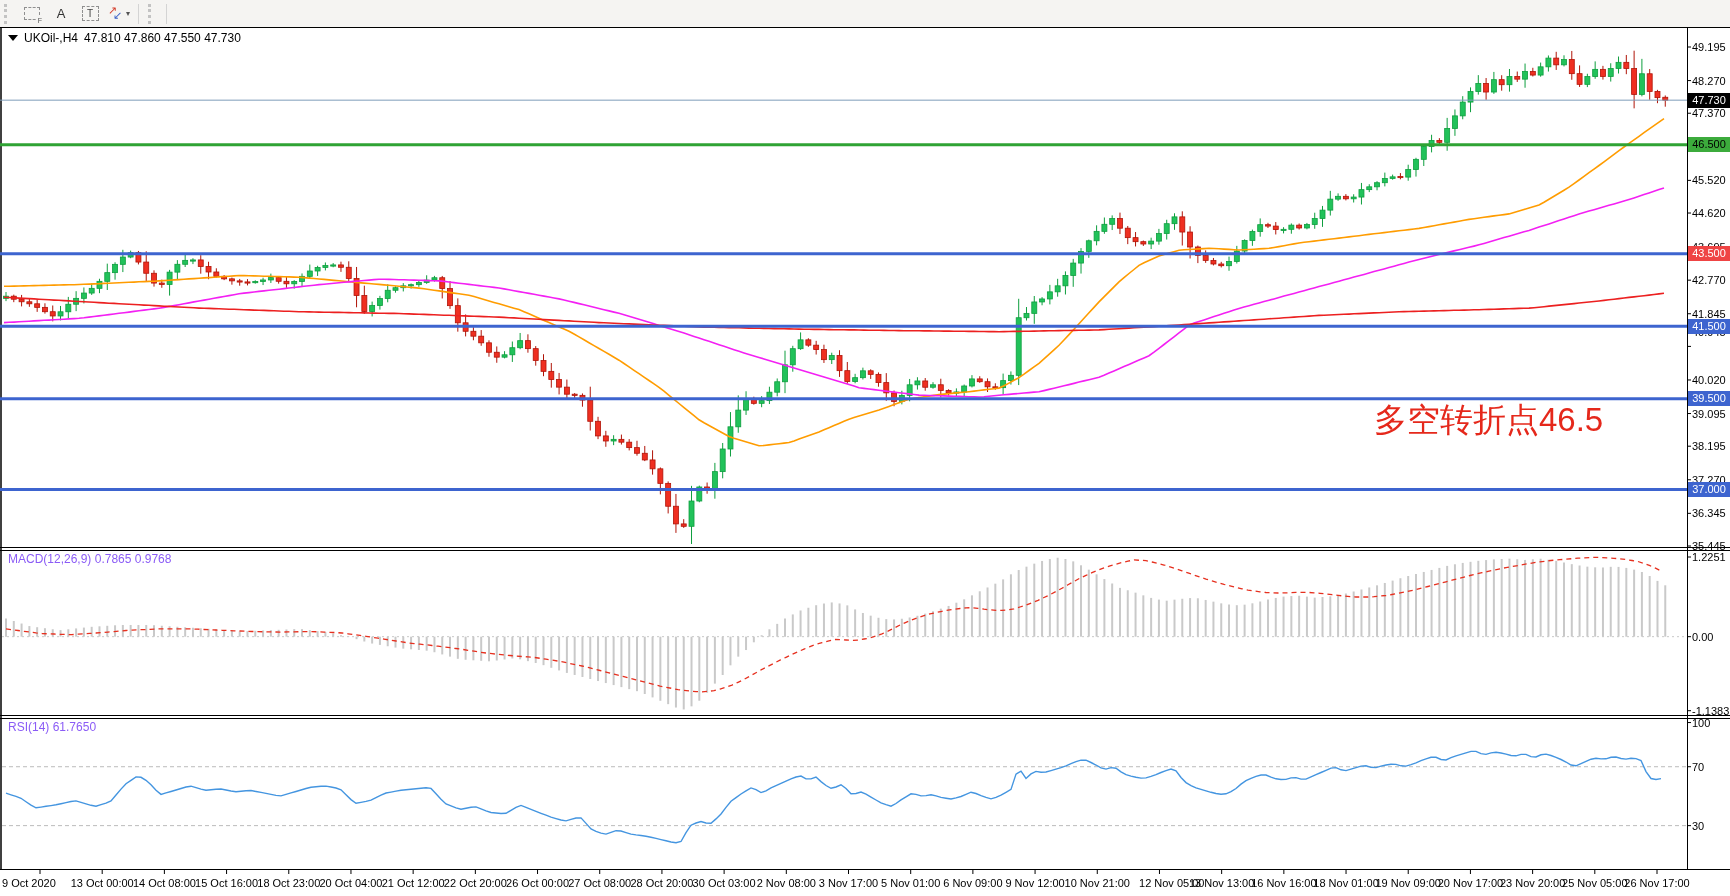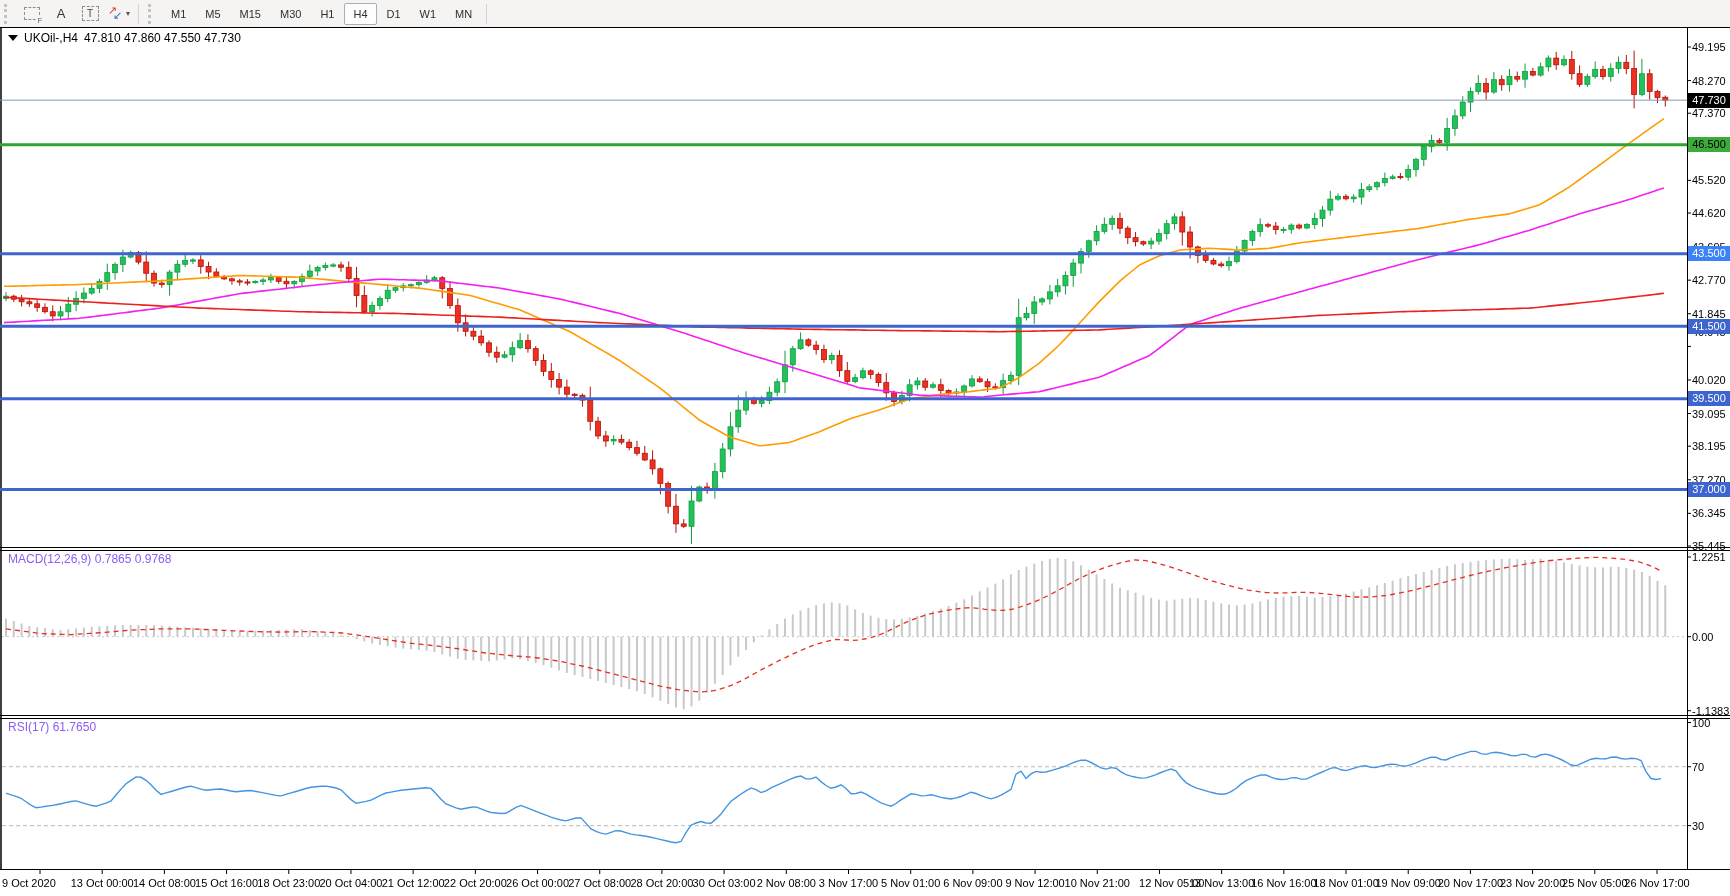--- a/index.html
+++ b/index.html
@@ -58,31 +58,20 @@
     </div>
     <div class="tool-btn">
       <span class="icon-arrows">
           <span class="a1">↗</span>
           <span class="a2">↙</span>
         </span>
       <span class="caret">▾</span>
     </div>
     <span class="sep"></span>
     <span class="grip"></span>
-    <div id="tf-buttons" style="display:flex;align-items:center;gap:1px;">
-        <div class="tf-btn">M1</div>
-        <div class="tf-btn">M5</div>
-        <div class="tf-btn">M15</div>
-        <div class="tf-btn">M30</div>
-        <div class="tf-btn">H1</div>
-        <div class="tf-btn active">H4</div>
-        <div class="tf-btn">D1</div>
-        <div class="tf-btn">W1</div>
-        <div class="tf-btn">MN</div>
-      </div>
     <span class="sep"></span>
   </div>
 
   <svg id="chart-svg" width="1730" height="896">
       <line x1="0" y1="27.5" x2="1730" y2="27.5" stroke="#000000" stroke-width="1"></line>
       <line x1="0" y1="547.5" x2="1730" y2="547.5" stroke="#000000" stroke-width="1.2"></line>
       <line x1="0" y1="550.5" x2="1730" y2="550.5" stroke="#000000" stroke-width="1.2"></line>
       <line x1="0" y1="715.5" x2="1730" y2="715.5" stroke="#000000" stroke-width="1.2"></line>
       <line x1="0" y1="718.5" x2="1730" y2="718.5" stroke="#000000" stroke-width="1.2"></line>
       <line x1="0" y1="869.5" x2="1730" y2="869.5" stroke="#000000" stroke-width="1.2"></line>
@@ -797,23 +786,24 @@
   <div class="chart-header">
     <span class="tri-down"></span>
     <span>UKOil-,H4</span>
     <span>47.810 47.860 47.550 47.730</span>
   </div>
 
   <div class="panel-label" style="left:8px;top:552px;">
     <span>MACD(12,26,9)</span>&nbsp;<span>0.7865 0.9768</span>
   </div>
   <div class="panel-label" style="left:8px;top:720px;">
-    <span>RSI(17)</span>&nbsp;<span>61.7650</span>
+    <span>RSI(14)</span>&nbsp;<span>61.7650</span>
   </div>
 
+  <div class="annotation" style="color: rgb(229, 40, 27);">多空转折点46.5</div>
 
   <div id="labels-layer">
       <div class="ax-label" style="left: 1692px; top: 41px;">49.195</div>
       <div class="ax-label" style="left: 1692px; top: 74.5691px;">48.270</div>
       <div class="ax-label" style="left: 1692px; top: 107.231px;">47.370</div>
       <div class="ax-label" style="left: 1692px; top: 174.369px;">45.520</div>
       <div class="ax-label" style="left: 1692px; top: 207.031px;">44.620</div>
       <div class="ax-label" style="left: 1692px; top: 240.6px;">43.695</div>
       <div class="ax-label" style="left: 1692px; top: 274.169px;">42.770</div>
       <div class="ax-label" style="left: 1692px; top: 307.738px;">41.845</div>
@@ -825,21 +815,21 @@
       <div class="ax-label" style="left: 1692px; top: 507.338px;">36.345</div>
       <div class="ax-label" style="left: 1692px; top: 540px;">35.445</div>
       <div class="ax-label" style="left: 1692px; top: 551px;">1.2251</div>
       <div class="ax-label" style="left: 1692px; top: 630.672px;">0.00</div>
       <div class="ax-label" style="left: 1692px; top: 704.7px;">-1.1383</div>
       <div class="ax-label" style="left: 1692px; top: 716.55px;">100</div>
       <div class="ax-label" style="left: 1692px; top: 760.725px;">70</div>
       <div class="ax-label" style="left: 1692px; top: 819.625px;">30</div>
       <div class="level-box" style="top: 92.6662px; background: rgb(0, 0, 0); color: rgb(255, 255, 255);">47.730</div>
       <div class="level-box" style="top: 137.304px; background: rgb(60, 171, 60); color: rgb(0, 0, 0);">46.500</div>
-      <div class="level-box" style="top: 246.177px; background: #3b82f6; color: rgb(255, 255, 255);">43.500</div>
+      <div class="level-box" style="top: 246.177px; background: #ef4444; color: rgb(255, 255, 255);">43.500</div>
       <div class="level-box" style="top: 318.759px; background: rgb(61, 100, 207); color: rgb(255, 255, 255);">41.500</div>
       <div class="level-box" style="top: 391.34px; background: rgb(61, 100, 207); color: rgb(255, 255, 255);">39.500</div>
       <div class="level-box" style="top: 482.068px; background: rgb(61, 100, 207); color: rgb(255, 255, 255);">37.000</div>
       <div class="time-label" style="top: 877px; left: 2px;">9 Oct 2020</div>
       <div class="time-label" style="top: 877px; left: 57.1923px; width: 90px; text-align: center;">13 Oct 00:00</div>
       <div class="time-label" style="top: 877px; left: 119.385px; width: 90px; text-align: center;">14 Oct 08:00</div>
       <div class="time-label" style="top: 877px; left: 181.577px; width: 90px; text-align: center;">15 Oct 16:00</div>
       <div class="time-label" style="top: 877px; left: 243.769px; width: 90px; text-align: center;">18 Oct 23:00</div>
       <div class="time-label" style="top: 877px; left: 305.962px; width: 90px; text-align: center;">20 Oct 04:00</div>
       <div class="time-label" style="top: 877px; left: 368.154px; width: 90px; text-align: center;">21 Oct 12:00</div>

